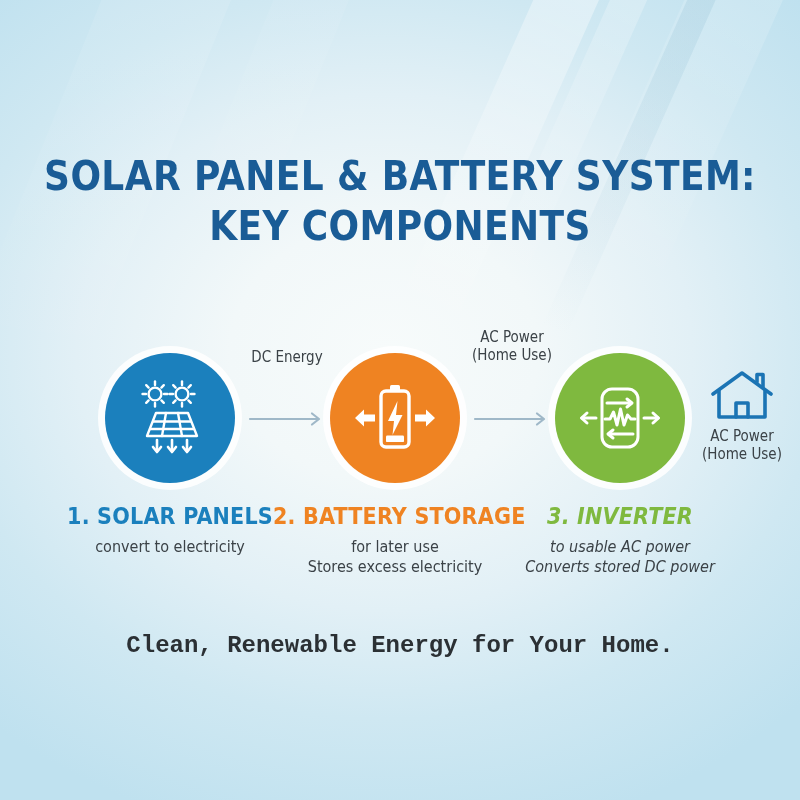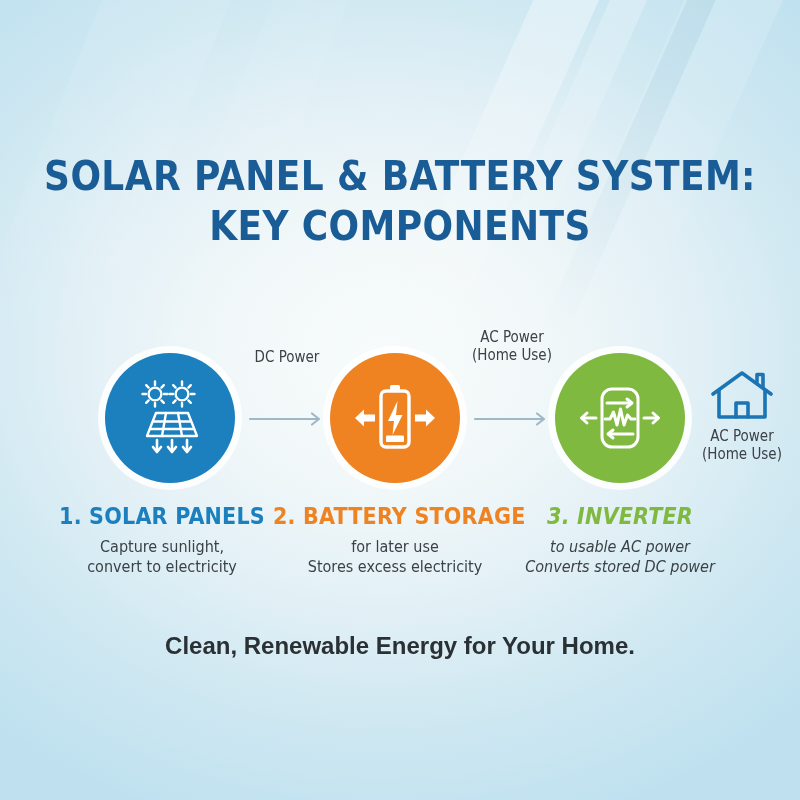--- a/index.html
+++ b/index.html
@@ -146,21 +146,21 @@
     left: 0;
     top: 503px;
     width: 800px;
     height: 95px;
   }
   .caption {
     position: absolute;
     top: 0;
     text-align: center;
   }
-  .caption.k1 { left: 40px;  width: 244px; }
+  .caption.k1 { left: 48px;  width: 244px; }
   .caption.k2 { left: 273px; width: 244px; }
   .caption.k3 { left: 498px; width: 244px; font-style: italic; }
 
   .cap-title {
     font-family: "Liberation Sans Narrow", "DejaVu Sans Condensed", "Liberation Sans", sans-serif;
     font-weight: bold;
     font-size: 23px;
     line-height: 27px;
     font-stretch: condensed;
     letter-spacing: 0.2px;
@@ -182,21 +182,21 @@
   .cap-desc .l { display: block; white-space: nowrap; }
 
   
   #tagline {
     position: absolute;
     left: 0;
     top: 631px;
     width: 800px;
     text-align: center;
     color: #2b3034;
-    font-family: Liberation Sans, sans-serif;
+    font-family: Liberation Mono, monospace;
     font-weight: bold;
     font-size: 24px;
     line-height: 30px;
     font-stretch: condensed;
     white-space: nowrap;
   }
 </style>
 </head>
 <body>
 
@@ -315,21 +315,21 @@
     <div class="connector c2">
       <svg width="78" height="18" viewBox="0 0 78 18">
         <g stroke="#9fb8c8" stroke-width="2.2" fill="none" stroke-linecap="round" stroke-linejoin="round">
           <line x1="2" y1="9" x2="70" y2="9"></line>
           <polyline points="64,3.5 71,9 64,14.5"></polyline>
         </g>
       </svg>
     </div>
 
     <div class="flow-label dc">
-      <span class="l">DC Power</span>
+      <span class="l">DC Energy</span>
     </div>
 
     <div class="flow-label ac">
       <span class="l">AC Power</span>
       <span class="l">(Home Use)</span>
     </div>
 
     <div id="house-group">
       <svg id="house-icon" width="66" height="52" viewBox="0 0 66 52">
         <g stroke="#1b74b4" stroke-width="3.6" fill="none" stroke-linejoin="round" stroke-linecap="round">
@@ -344,21 +344,20 @@
         <span class="l">(Home Use)</span>
       </div>
     </div>
   </div>
 
   <div id="captions">
 
     <div class="caption k1">
       <div class="cap-title">1. Solar Panels</div>
       <div class="cap-desc">
-        <span class="l">Capture sunlight,</span>
         <span class="l">convert to electricity</span>
       </div>
     </div>
 
     <div class="caption k2">
       <div class="cap-title">2. Battery Storage</div>
       <div class="cap-desc">
         <span class="l">for later use</span>
         <span class="l">Stores excess electricity</span>
       </div>

